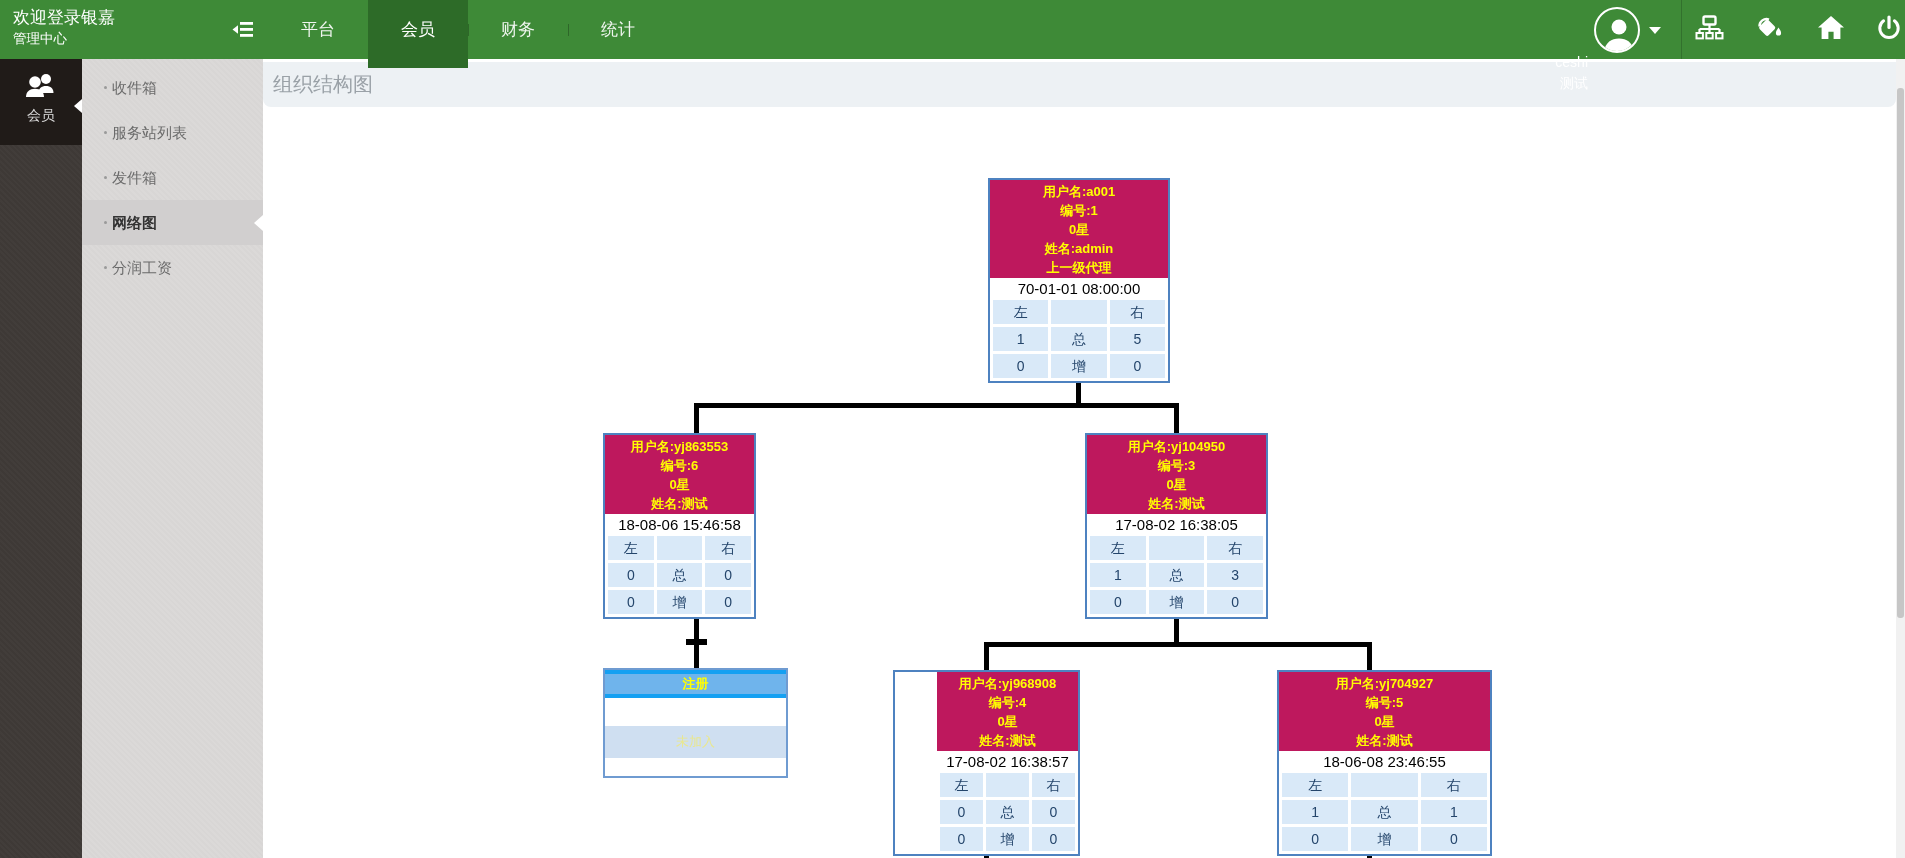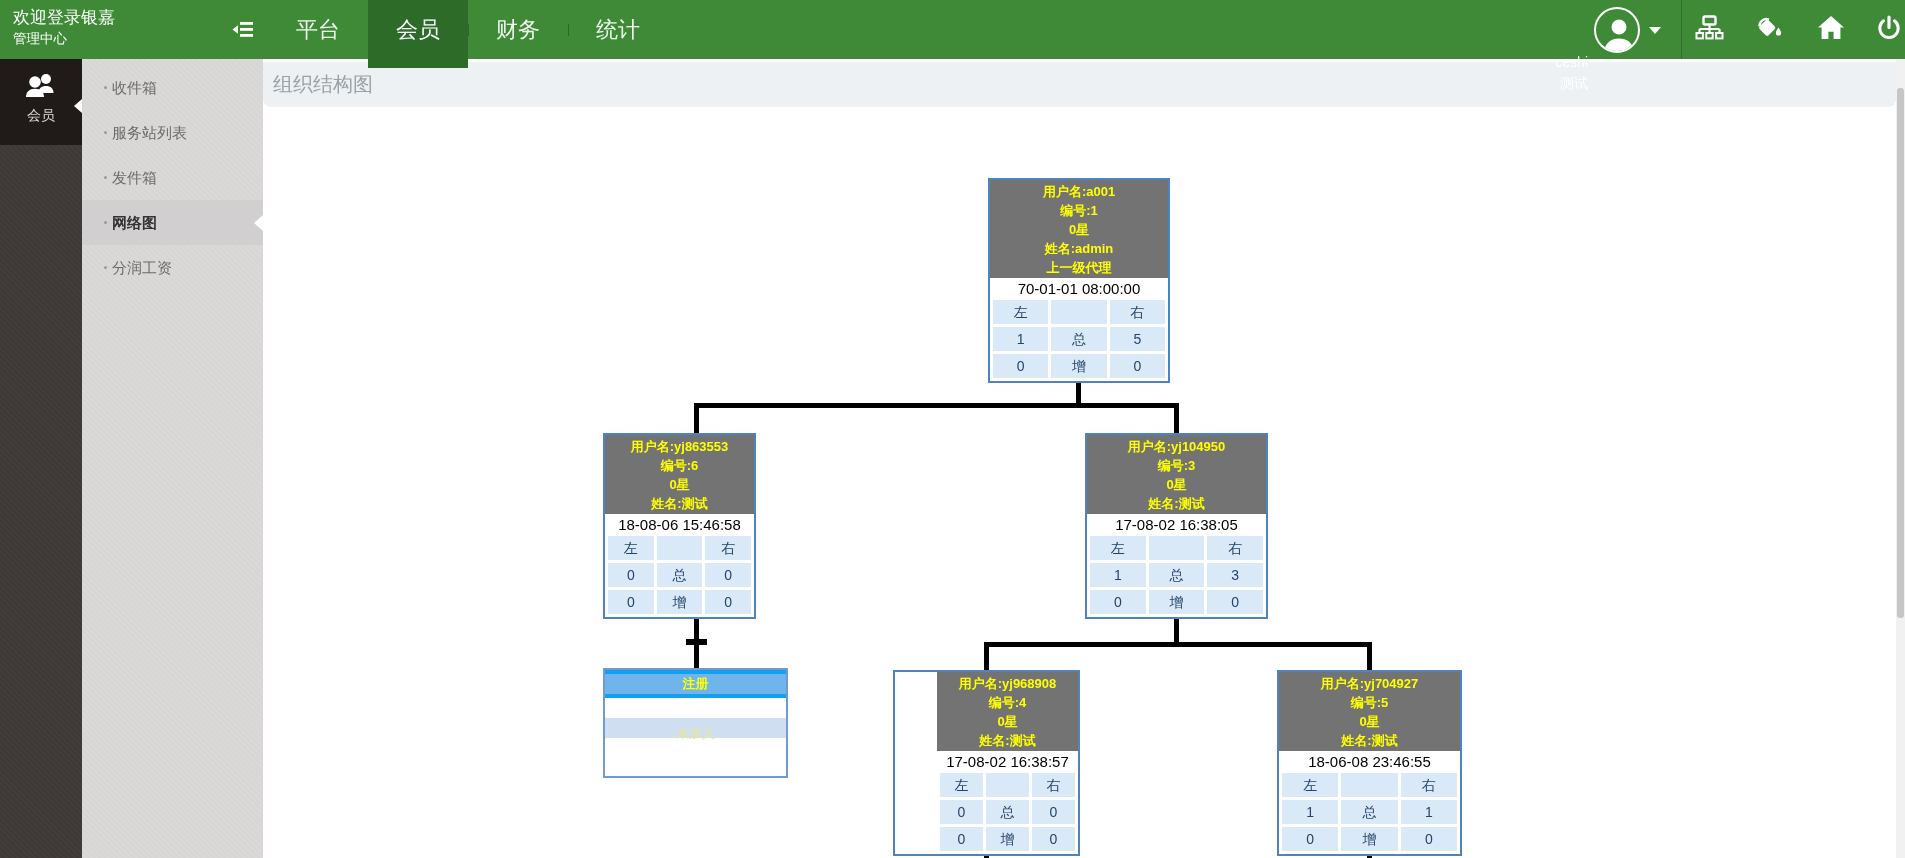--- a/index.html
+++ b/index.html
@@ -7,21 +7,21 @@
     font-family:"Liberation Sans","DejaVu Sans",sans-serif; background:#fff; }
 
   
   .topbar { position:absolute; left:0; top:0; width:1905px; height:59px; background:#3e8a37; z-index:50; }
   .brand { position:absolute; left:13px; top:7px; color:#fff; cursor:pointer; }
   .brand-title { font-size:17px; font-weight:normal; line-height:22px; }
   .brand-sub { font-size:13.5px; line-height:20px; }
   .toggle-btn { position:absolute; left:228px; top:20px; width:30px; height:22px; display:flex; align-items:center; justify-content:center; }
   .nav { position:absolute; left:268px; top:0; height:59px; display:flex; }
   .nav-item { width:100px; height:68px; line-height:59px; text-align:center; color:rgba(255,255,255,.92);
-    font-size:22px; position:relative; cursor:pointer; }
+    font-size:17px; position:relative; cursor:pointer; }
   .nav-item + .nav-item::before { content:""; position:absolute; left:0; top:24px; width:1px; height:12px; background:rgba(0,0,0,.25); }
   .nav-item.active { background:#2d6b28; color:#fff; }
   .nav-item.active::before { display:none; }
   .user-block { position:absolute; left:1528px; top:8px; width:60px; text-align:right; color:#fff; font-size:14px; line-height:21px;margin-top:44px; }
   .avatar-btn { position:absolute; left:1594px; top:6px; width:74px; height:48px; display:flex; align-items:center; }
   .avatar { width:46px; height:46px; border-radius:50%; border:2px solid #fff; position:relative; overflow:hidden; }
   .avatar svg { position:absolute; left:4px; top:5px; }
   .caret { width:0; height:0; border-left:6px solid transparent; border-right:6px solid transparent; border-top:7px solid #fff; margin-left:9px; }
   .topbar-divider { position:absolute; left:1681px; top:0; width:1px; height:59px; background:rgba(0,0,0,.18); }
   .icon-btn { position:absolute; top:0; width:52px; height:59px; display:flex; align-items:center; justify-content:center; cursor:pointer; }
@@ -47,31 +47,31 @@
   .content { position:absolute; left:263px; top:59px; right:0; bottom:0; background:#fff; overflow:hidden; }
   .content-header { position:absolute; left:0; top:3px; right:9px; height:45px; background:#edf1f4;
     border-radius:0 0 8px 8px; }
   .content-title { font-size:20px; color:#9aa1a7; line-height:45px; padding-left:10px; }
 
   
   .conn { position:absolute; background:#000; }
 
   
   .tn { position:absolute; border:2px solid #4e82c0; background:#fff; cursor:pointer; }
-  .tn-h { background:#737373; color:#ffff00; font-weight:bold; font-size:13px; line-height:19px; text-align:center; padding:2px 0 1px; }
+  .tn-h { background:#be185d; color:#ffff00; font-weight:bold; font-size:13px; line-height:19px; text-align:center; padding:2px 0 1px; }
   .tn-h .link { cursor:pointer; }
   .tn-d { font-size:15px; color:#000; text-align:center; height:22px; line-height:22px; }
   .tn-t { display:grid; grid-template-columns:1fr 1fr 1fr; gap:3px; padding:0 3px 3px; }
   .tn-c { background:#d9e9f8; height:24px; line-height:24px; text-align:center; font-size:14px; color:#24456b; }
 
   
   .reg { position:absolute; border:2px solid #6f9bd1; background:#fff; height:110px; }
   .reg-btn { border-top:4px solid #14a0f2; border-bottom:4px solid #14a0f2; background:#6fb4ec; height:28px;
     line-height:20px; text-align:center; color:#ffff00; font-weight:bold; font-size:13px; cursor:pointer; }
-  .reg-status { margin-top:20px; background:#cfdff1; height:20px; line-height:32px; text-align:center; color:#e9e78f; font-size:13px; }
+  .reg-status { margin-top:28px; background:#cfdff1; height:32px; line-height:32px; text-align:center; color:#e9e78f; font-size:13px; }
 
   
   .sb-track { position:absolute; right:0; top:59px; width:9px; bottom:0; background:#f1f1f1; z-index:60; }
   .sb-thumb { position:absolute; right:1px; top:29px; width:7px; height:530px; background:#c6c6c6; border-radius:3px; }
 </style>
 </head>
 <body>
 
 <div class="topbar">
   <div class="brand">
@@ -295,21 +295,21 @@
       <div class="tn-c">右</div>
       <div class="tn-c">0</div>
       <div class="tn-c">总</div>
       <div class="tn-c">0</div>
       <div class="tn-c">0</div>
       <div class="tn-c">增</div>
       <div class="tn-c">0</div>
     </div>
   </div>
 
-  <div class="tn" style="left:1014px;top:611px;width:185px;">
+  <div class="tn" style="left:1014px;top:611px;width:215px;">
     <div class="tn-h">
       <div>用户名:yj704927</div>
       <div>编号:5</div>
       <div>0星</div>
       <div>姓名:测试</div>
     </div>
     <div class="tn-d">18-06-08 23:46:55</div>
     <div class="tn-t">
       <div class="tn-c">左</div>
       <div class="tn-c"></div>

